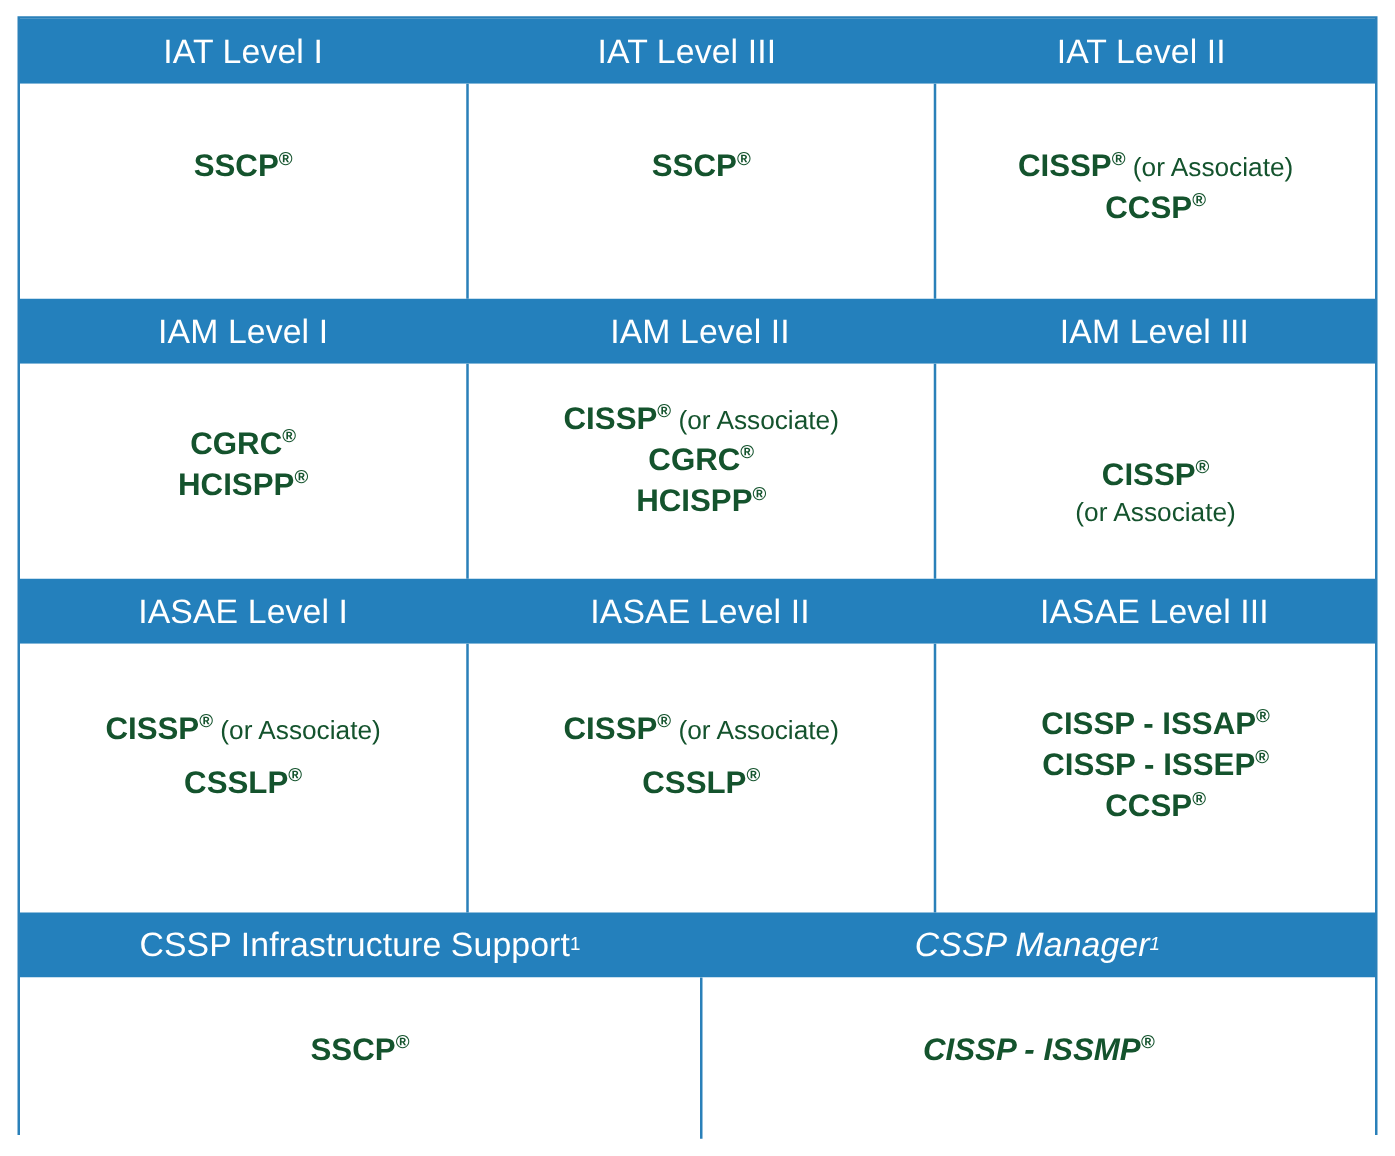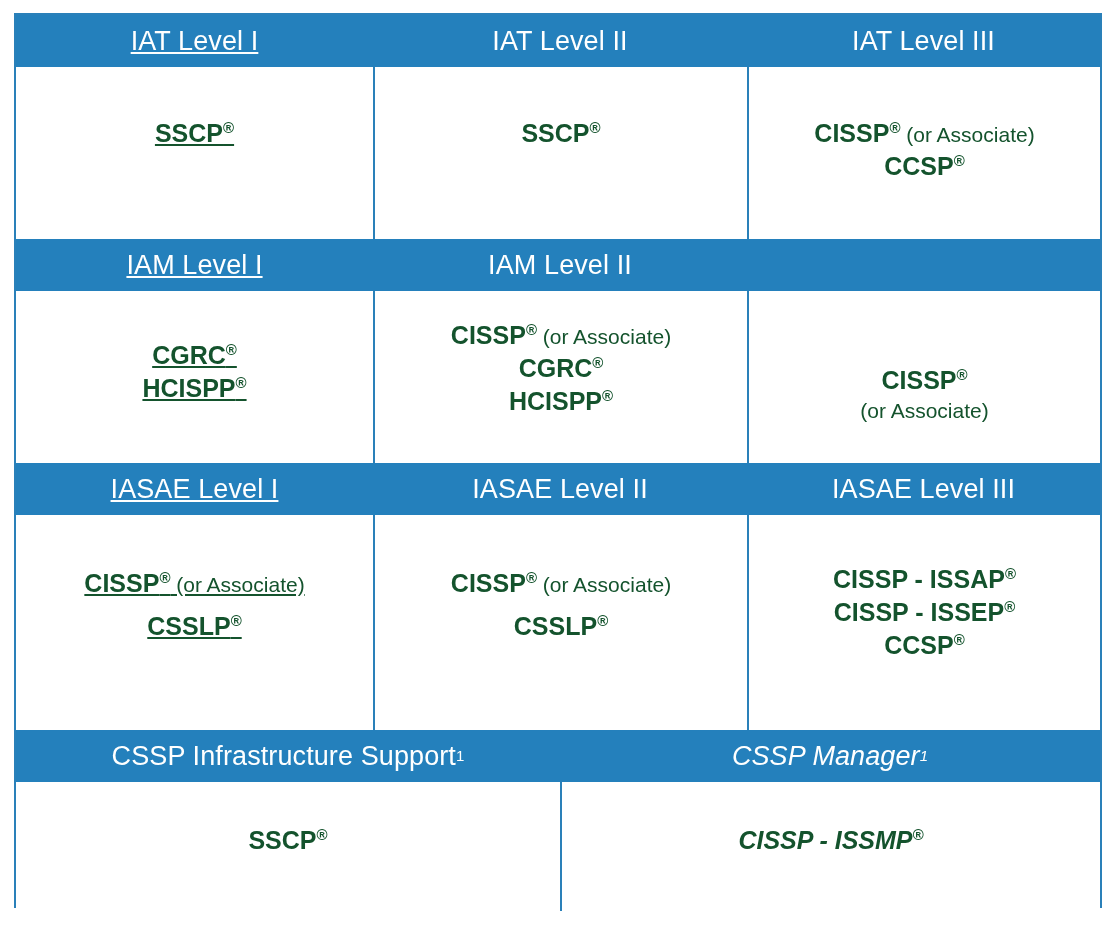--- a/index.html
+++ b/index.html
@@ -45,21 +45,21 @@
     line-height: 1;
     white-space: nowrap;
   }
   .band-cell sup {
     font-size: 15px;
     vertical-align: super;
     line-height: 0;
   }
 
   
-  .c1 { width: 357px; text-decoration: underline; }
+  .c1 { width: 357px; }
   .c2 { width: 374px; }
   .c3 { width: 353px; }
 
   
   .h1 { width: 544px; }
   .h2 { width: 540px; font-style: italic; }
 
   
   .row {
     display: flex;
@@ -113,26 +113,26 @@
 </style>
 </head>
 <body>
 
 <div class="cert-table">
 
   <div class="band">
     <div class="band-cell c1">
       <span>IAT Level I</span>
     </div>
+    <div class="band-cell c3">
+      <span>IAT Level III</span>
+    </div>
     <div class="band-cell c2">
       <span>IAT Level II</span>
     </div>
-    <div class="band-cell c3">
-      <span>IAT Level III</span>
-    </div>
   </div>
 
   <div class="row r1">
     <div class="cell r1 c1">
       <div class="line">
         <span>SSCP</span><span class="reg">®</span>
       </div>
     </div>
     <div class="cell r1 c2 divider-left">
       <div class="line">
@@ -148,20 +148,23 @@
       </div>
     </div>
   </div>
 
   <div class="band">
     <div class="band-cell c1">
       <span>IAM Level I</span>
     </div>
     <div class="band-cell c2">
       <span>IAM Level II</span>
+    </div>
+    <div class="band-cell c3">
+      <span>IAM Level III</span>
     </div>
   </div>
 
   <div class="row r2">
     <div class="cell r2 c1" style="padding-top:48px;">
       <div class="line">
         <span>CGRC</span><span class="reg">®</span>
       </div>
       <div class="line">
         <span>HCISPP</span><span class="reg">®</span>

